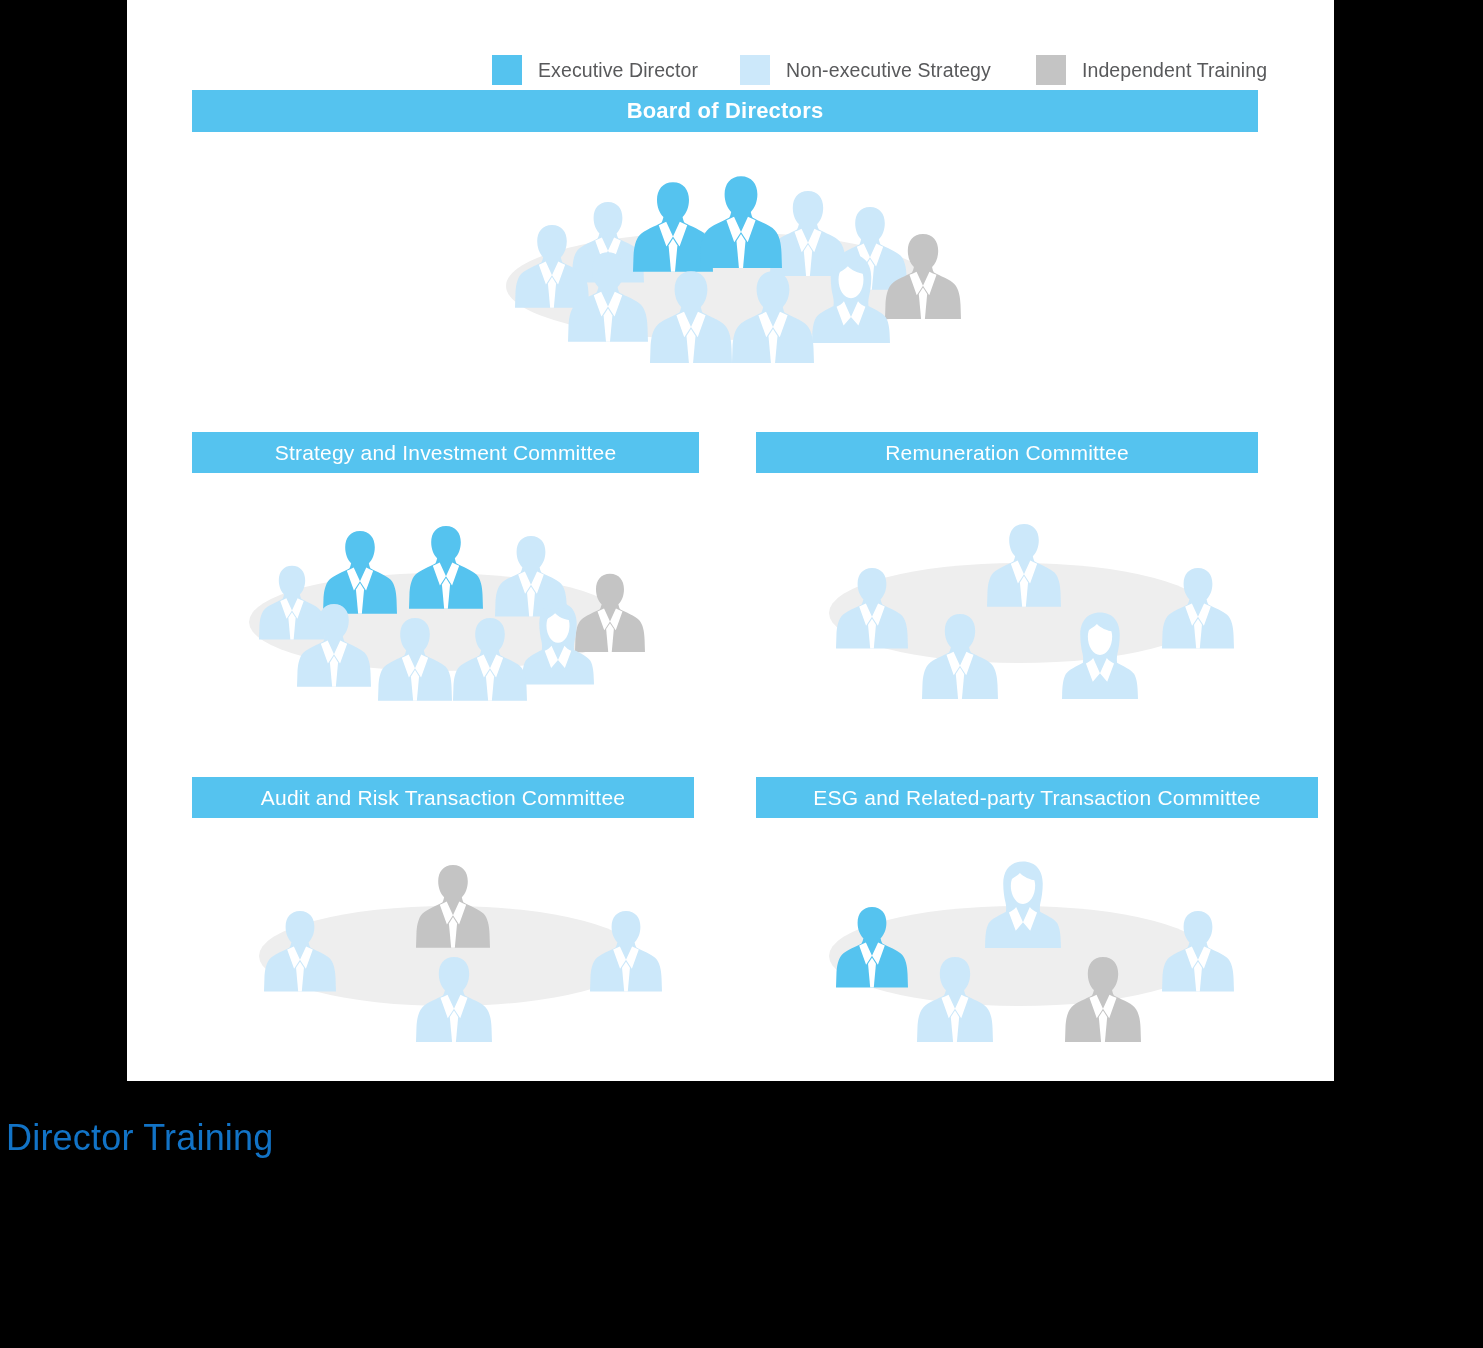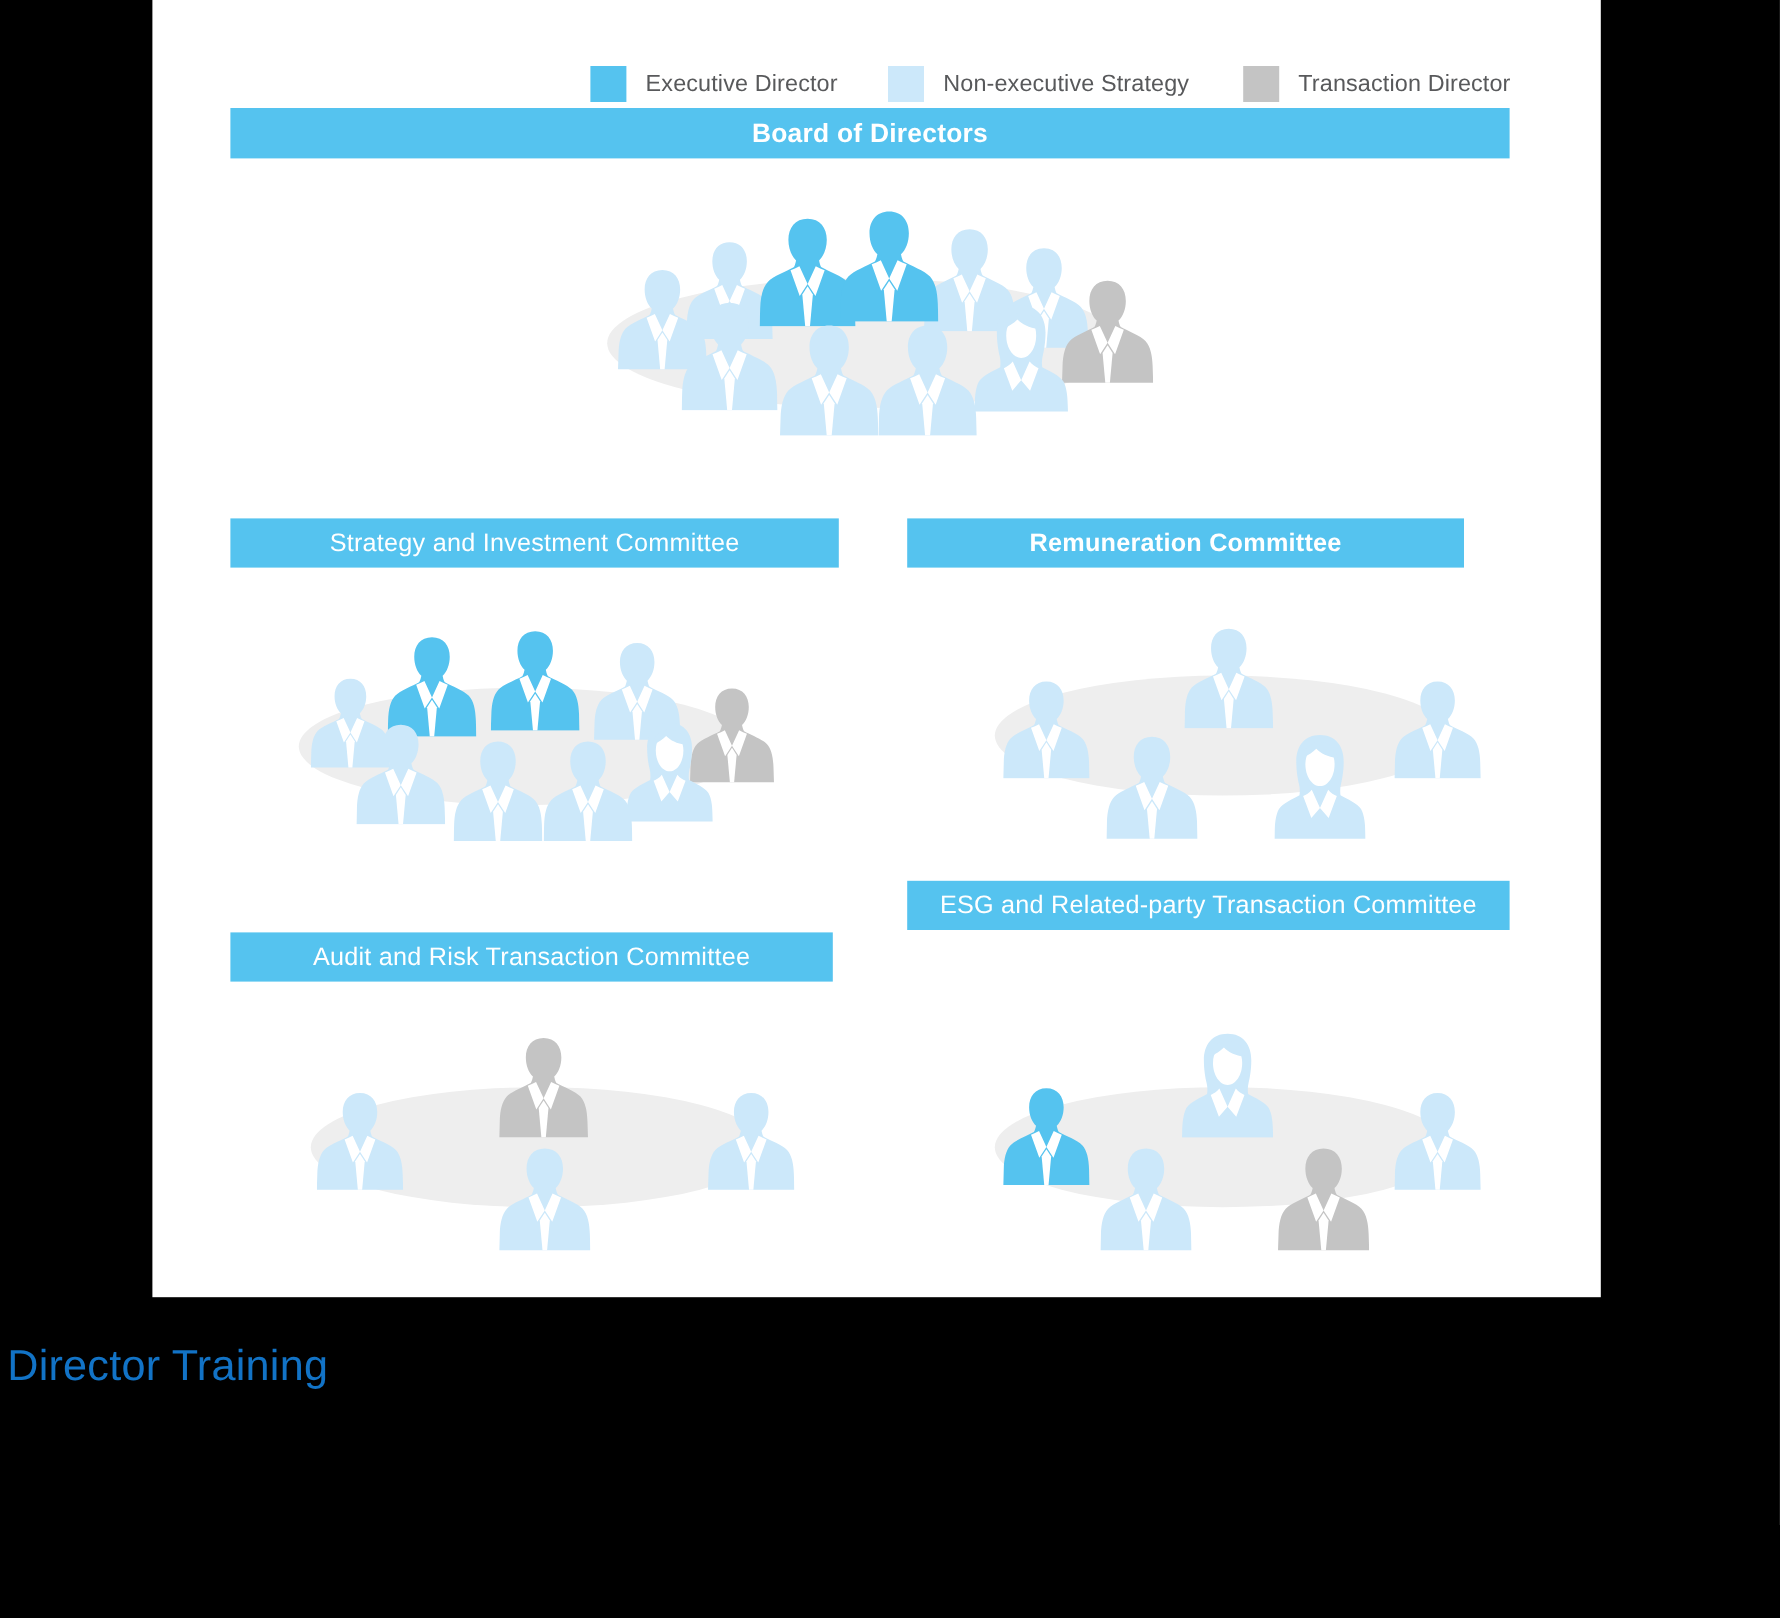--- a/index.html
+++ b/index.html
@@ -69,23 +69,23 @@
     justify-content: center;
     font-size: 21px;
     letter-spacing: 0.2px;
     height: 41px;
   }
   .bar.board {
     left: 65px; top: 90px; width: 1066px; height: 42px;
     font-weight: bold; font-size: 22px;
   }
   .bar.c1 { left: 65px;  top: 432px; width: 507px; }
-  .bar.c2 { left: 629px; top: 432px; width: 464px; font-weight: bold; }
+  .bar.c2 { left: 629px; top: 432px; width: 502px; }
   .bar.c3 { left: 65px;  top: 777px; width: 502px; }
-  .bar.c4 { left: 629px; top: 734px; width: 502px; }
+  .bar.c4 { left: 629px; top: 777px; width: 562px; }
   .bar.c1 .bar-text, .bar.c3 .bar-text { font-weight: normal; }
 
   
   .group { position: absolute; }
   .table-oval {
     position: absolute;
     background: #eeeeee;
     border-radius: 50%;
   }
   .fig-wrap { position: absolute; }
@@ -113,21 +113,21 @@
         <span class="legend-label">Executive Director</span>
       </div>
       <span class="legend-gap-a"></span>
       <div class="legend-entry">
         <span class="legend-swatch" style="background:#cce8fa"></span>
         <span class="legend-label">Non-executive Strategy</span>
       </div>
       <span class="legend-gap-b"></span>
       <div class="legend-entry">
         <span class="legend-swatch" style="background:#c4c4c4"></span>
-        <span class="legend-label">Transaction Director</span>
+        <span class="legend-label">Independent Training</span>
       </div>
     </div>
 
     <div class="bar board">
       <span class="bar-text">Board of Directors</span>
     </div>
 
     <div class="group" id="group-board" style="left:373px; top:175px; width:440px; height:205px;">
         <div class="table-oval" style="left: 6px; top: 57px; width: 428px; height: 108px; background: rgb(238, 238, 238);"></div>
         <div class="fig-wrap" style="left: 72px; top: 24px; width: 72px; height: 84px; z-index: 3;"><svg viewBox="0 0 100 116" xmlns="http://www.w3.org/2000/svg">

